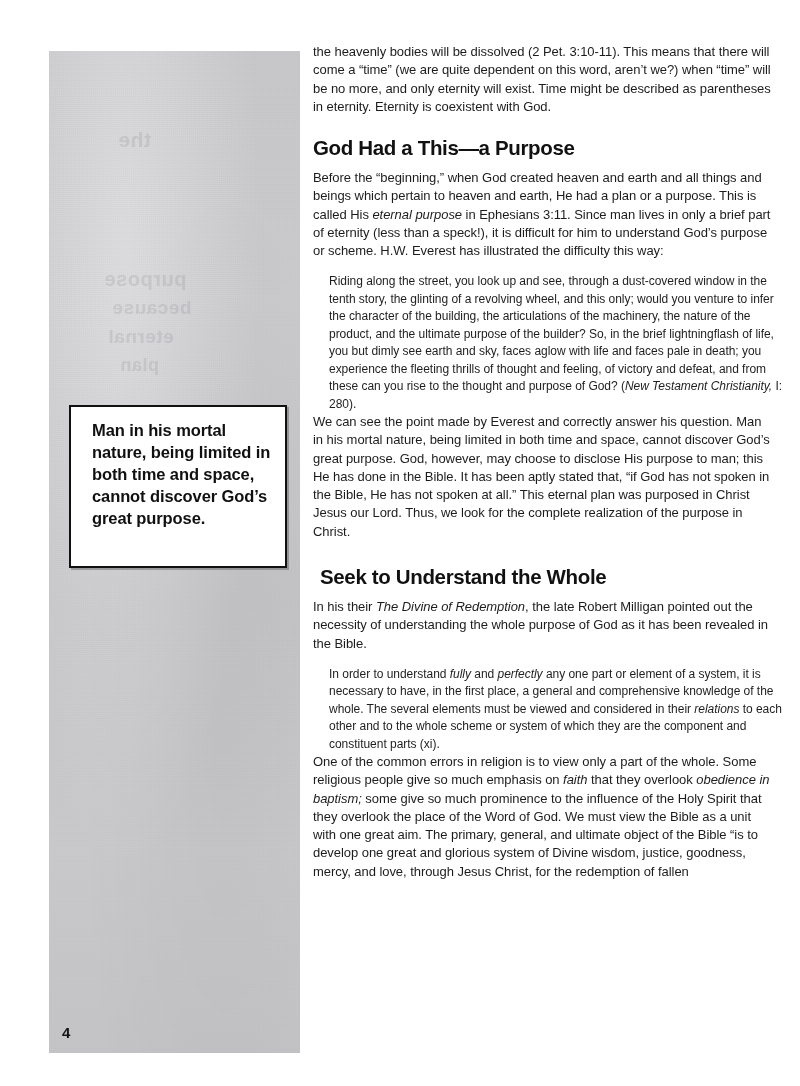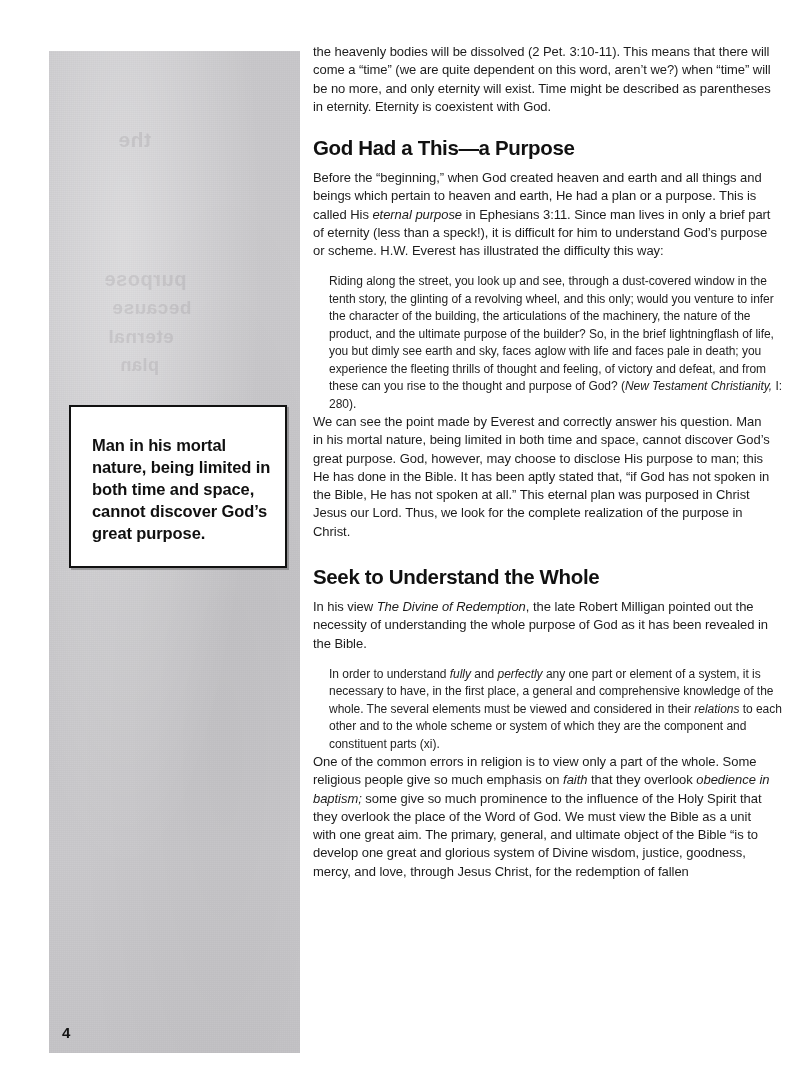--- a/index.html
+++ b/index.html
@@ -67,21 +67,21 @@
     width: 218px;
     height: 163px;
     background: #ffffff;
     border: 2px solid #111111;
     box-sizing: border-box;
     box-shadow: 2px 2px 0 rgba(60,60,60,.35);
   }
   .pullquote-text {
     position: absolute;
     left: 21px;
-    top: 28px;
+    top: 13px;
     right: 12px;
     font-size: 16.5px;
     font-weight: 700;
     line-height: 1.33;
     color: #101010;
     letter-spacing: -0.1px;
   }
 
   
   .folio {
@@ -109,21 +109,21 @@
   }
 
   h2.heading {
     margin: 20px 0 9px 0;
     font-size: 20.5px;
     font-weight: 700;
     line-height: 1.18;
     color: #111111;
     letter-spacing: -0.35px;
   }
-  h2.heading.second { margin-top: 24px; }
+  h2.heading.second { margin-top: 24px; margin-left: 7px; }
 
   blockquote {
     margin: 13px 0 0 0;
     padding: 0 0 0 16px;
     font-size: 12px;
     line-height: 1.455;
     color: #1e1e1e;
     letter-spacing: -0.03px;
   }
   blockquote + p { margin-top: 14px; }
@@ -157,20 +157,20 @@
     <h2 class="heading">God Had a This—a Purpose</h2>
 
     <p><span>Before the “beginning,” when God created heaven and earth and all things and beings which pertain to heaven and earth, He had a plan or a purpose. This is called His </span><em>eternal purpose</em><span> in Ephesians 3:11. Since man lives in only a brief part of eternity (less than a speck!), it is difficult for him to understand God’s purpose or scheme. H.W. Everest has illustrated the difficulty this way:</span></p>
 
     <blockquote><span>Riding along the street, you look up and see, through a dust-covered window in the tenth story, the glinting of a revolving wheel, and this only; would you venture to infer the character of the building, the articulations of the machinery, the nature of the product, and the ultimate purpose of the builder? So, in the brief lightningflash of life, you but dimly see earth and sky, faces aglow with life and faces pale in death; you experience the fleeting thrills of thought and feeling, of victory and defeat, and from these can you rise to the thought and purpose of God? (</span><em>New Testament Christianity,</em><span> I: 280).</span></blockquote>
 
     <p><span>We can see the point made by Everest and correctly answer his question. Man in his mortal nature, being limited in both time and space, cannot discover God’s great purpose. God, however, may choose to disclose His purpose to man; this He has done in the Bible. It has been aptly stated that, “if God has not spoken in the Bible, He has not spoken at all.” This eternal plan was purposed in Christ Jesus our Lord. Thus, we look for the complete realization of the purpose in Christ.</span></p>
 
     <h2 class="heading second">Seek to Understand the Whole</h2>
 
-    <p><span>In his view </span><em>The Divine of Redemption</em><span>, the late Robert Milligan pointed out the necessity of understanding the whole purpose of God as it has been revealed in the Bible.</span></p>
+    <p><span>In his their </span><em>The Divine of Redemption</em><span>, the late Robert Milligan pointed out the necessity of understanding the whole purpose of God as it has been revealed in the Bible.</span></p>
 
     <blockquote><span>In order to understand </span><em>fully</em><span> and </span><em>perfectly</em><span> any one part or element of a system, it is necessary to have, in the first place, a general and comprehensive knowledge of the whole. The several elements must be viewed and considered in their </span><em>relations</em><span> to each other and to the whole scheme or system of which they are the component and constituent parts (xi).</span></blockquote>
 
     <p><span>One of the common errors in religion is to view only a part of the whole. Some religious people give so much emphasis on </span><em>faith</em><span> that they overlook </span><em>obedience in baptism;</em><span> some give so much prominence to the influence of the Holy Spirit that they overlook the place of the Word of God. We must view the Bible as a unit with one great aim. The primary, general, and ultimate object of the Bible “is to develop one great and glorious system of Divine wisdom, justice, goodness, mercy, and love, through Jesus Christ, for the redemption of fallen</span></p>
 
   </div>
 </div>
 
 </body></html>

